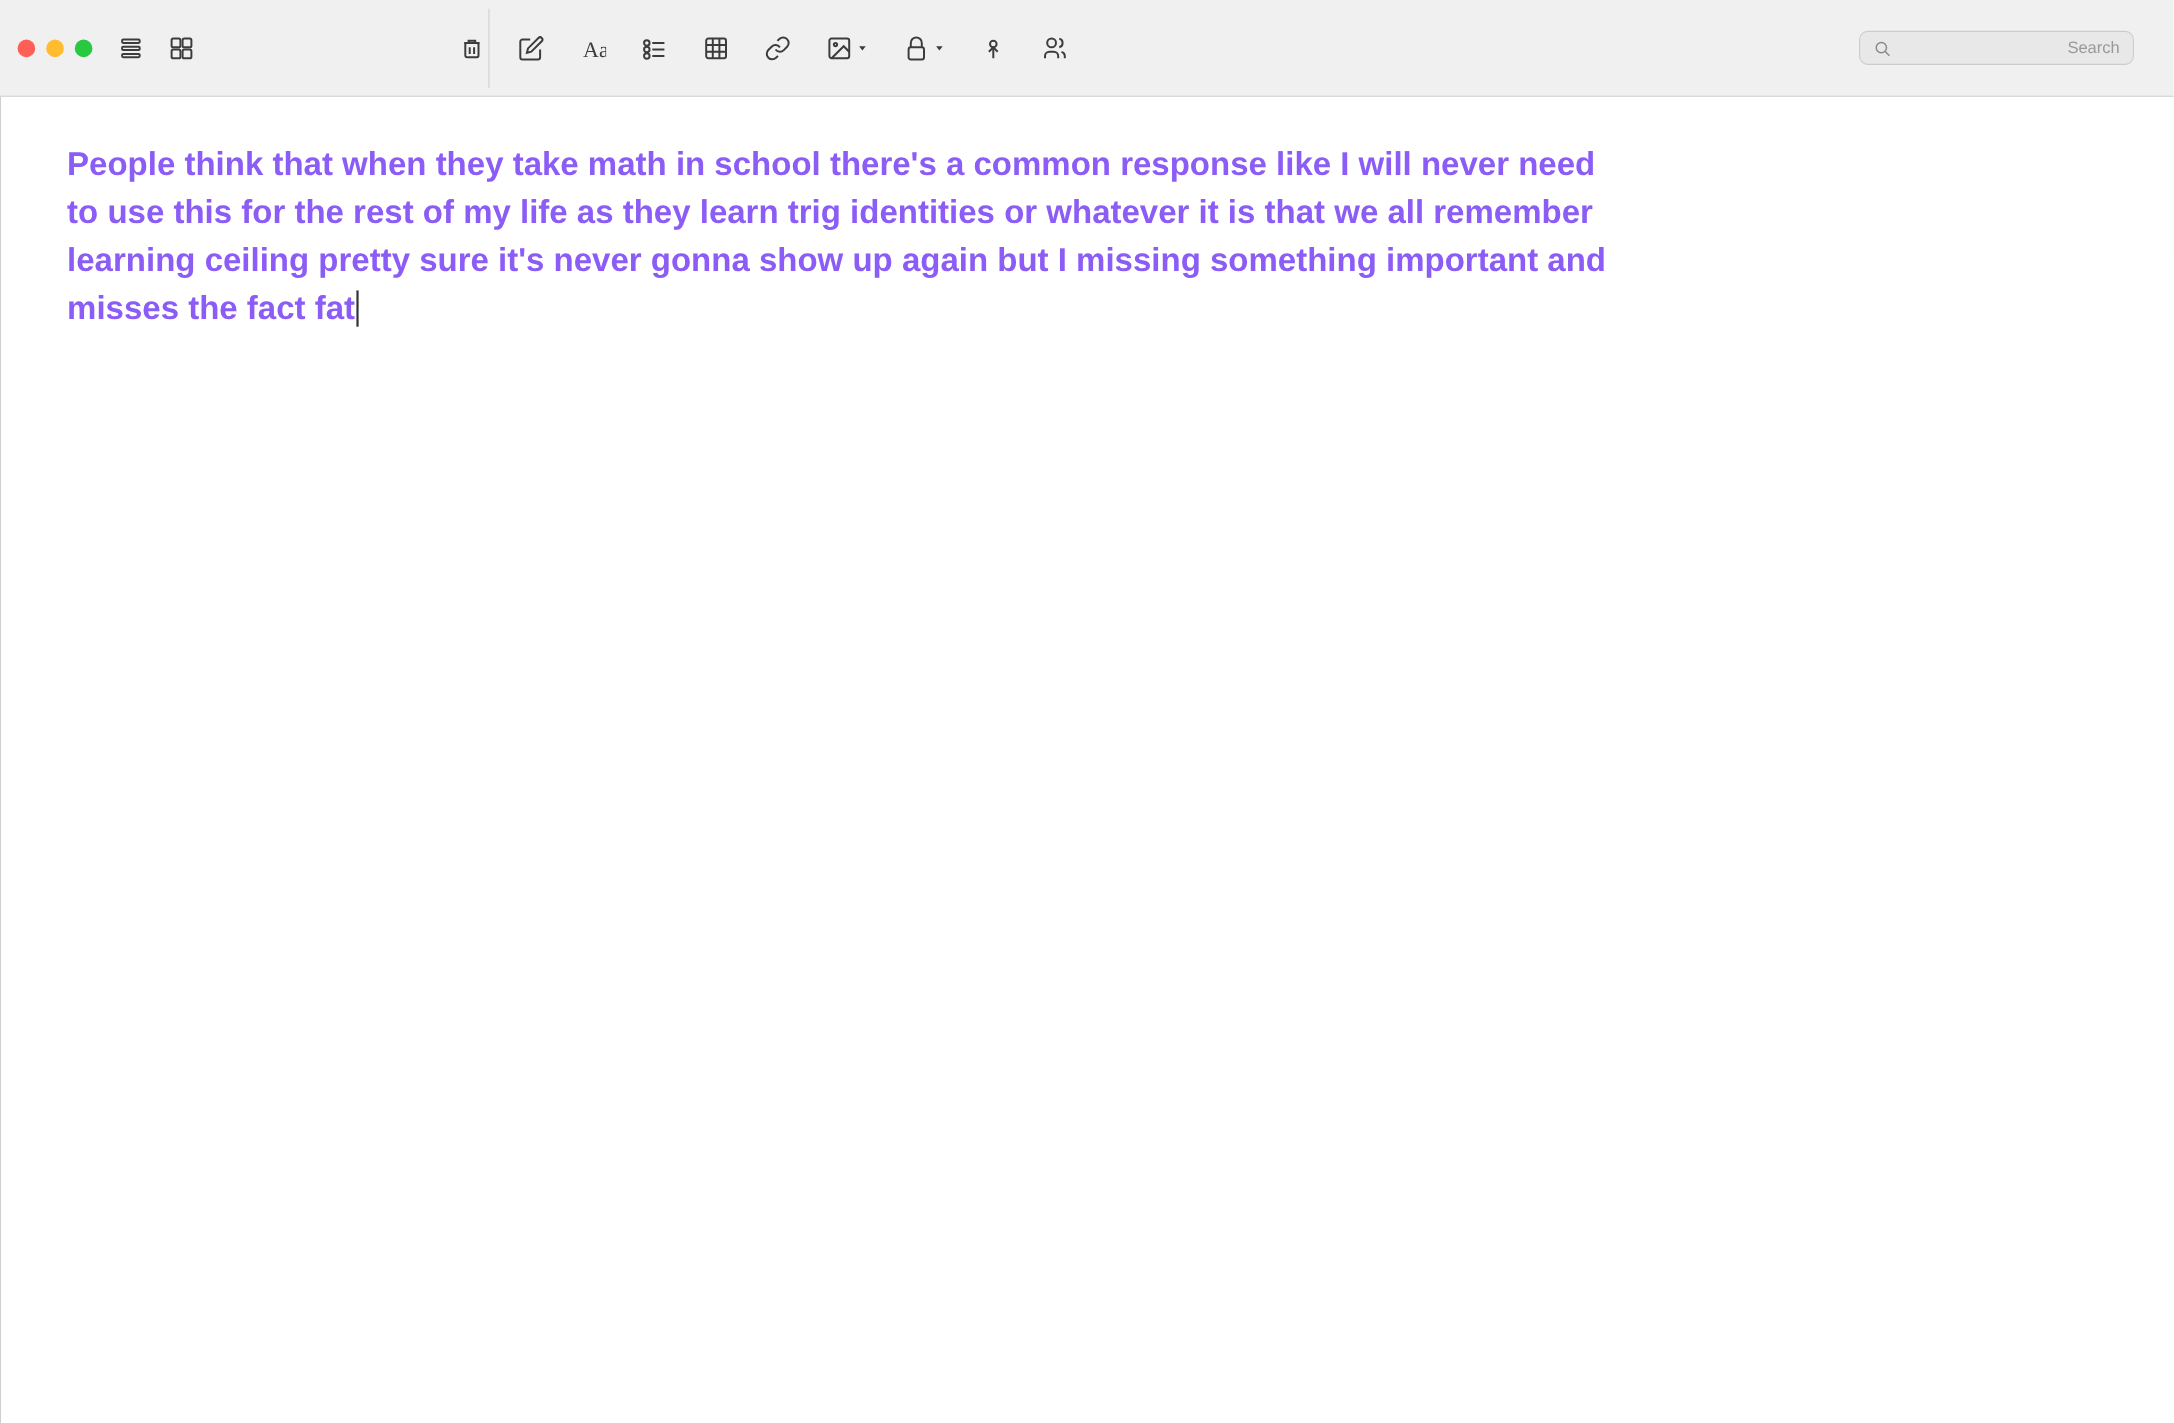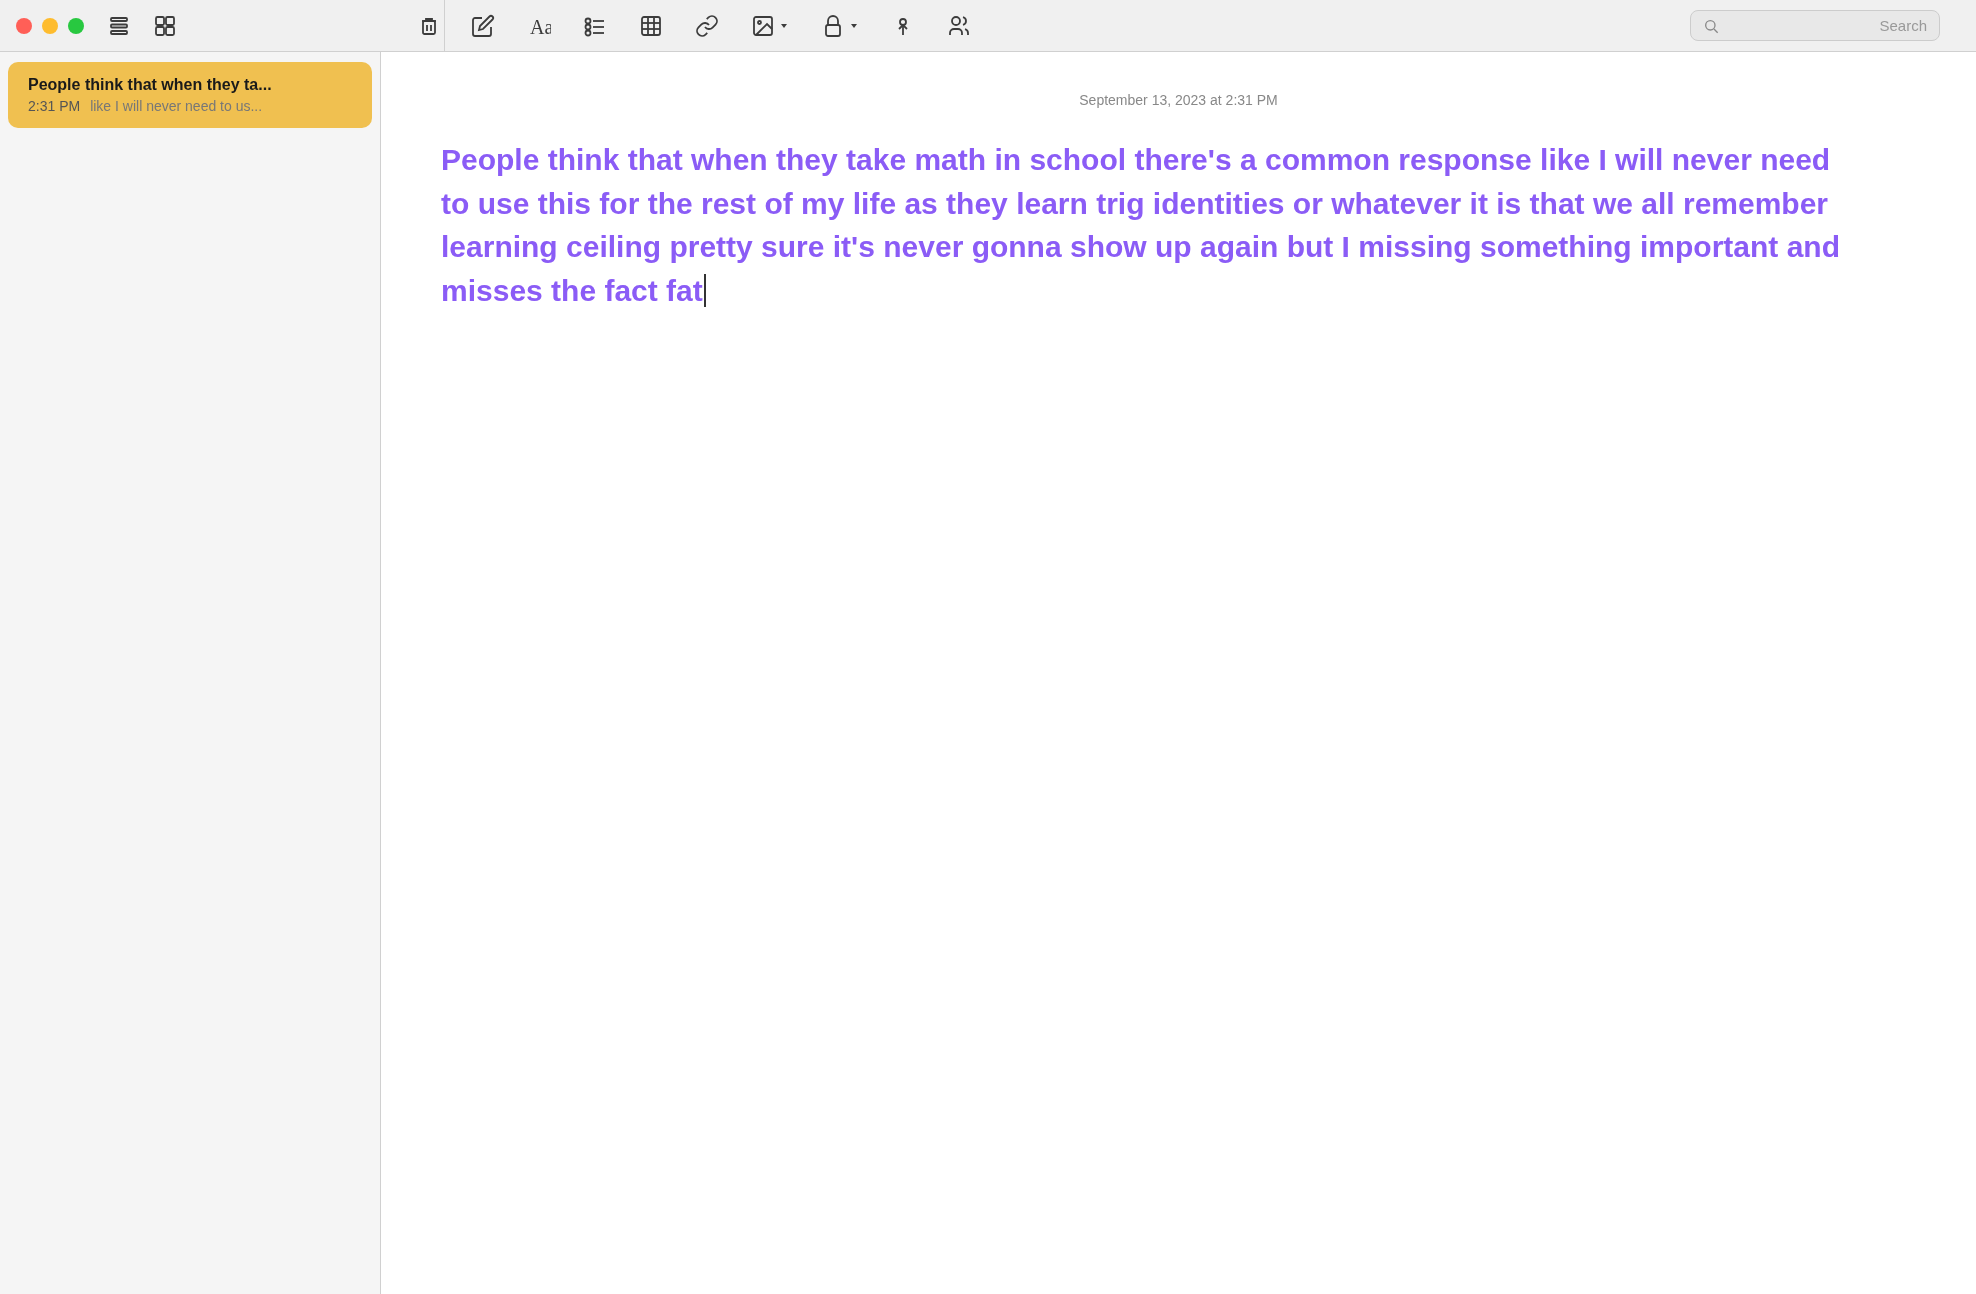--- a/index.html
+++ b/index.html
@@ -17,21 +17,21 @@
       display: flex;
       flex-direction: column;
     }
 
     
     .titlebar {
       display: flex;
       align-items: center;
       background: #f0f0f0;
       border-bottom: 1px solid #d0d0d0;
-      height: 52px;
+      height: 88px;
       padding: 0 16px;
       gap: 0;
       flex-shrink: 0;
     }
 
     .traffic-lights {
       display: flex;
       gap: 10px;
       align-items: center;
       margin-right: 20px;
@@ -373,32 +373,22 @@
         <circle cx="11" cy="11" r="7"></circle>
         <line x1="16.5" y1="16.5" x2="22" y2="22"></line>
       </svg>
       <input type="text" placeholder="Search" style="">
     </div>
   </div>
 </div>
 
 <div class="app-body">
 
-  <div class="sidebar">
-    <div class="note-item active">
-      <div class="note-title">People think that when they ta...</div>
-      <div class="note-meta">
-        <span class="note-time">2:31 PM</span>
-        <span class="note-preview">like I will never need to us...</span>
-      </div>
-    </div>
-  </div>
 
   <div class="sidebar-divider"></div>
 
   <div class="note-content">
-    <div class="note-date">September 13, 2023 at 2:31 PM</div>
     <div class="note-body">
       <span>People think that when they take math in school there's a common response like I will never need to use this for the rest of my life as they learn trig identities or whatever it is that we all remember learning ceiling pretty sure it's never gonna show up again but I missing something important and misses the fact fat</span><span class="cursor"></span>
     </div>
   </div>
 
 </div>
 
 </body></html>

